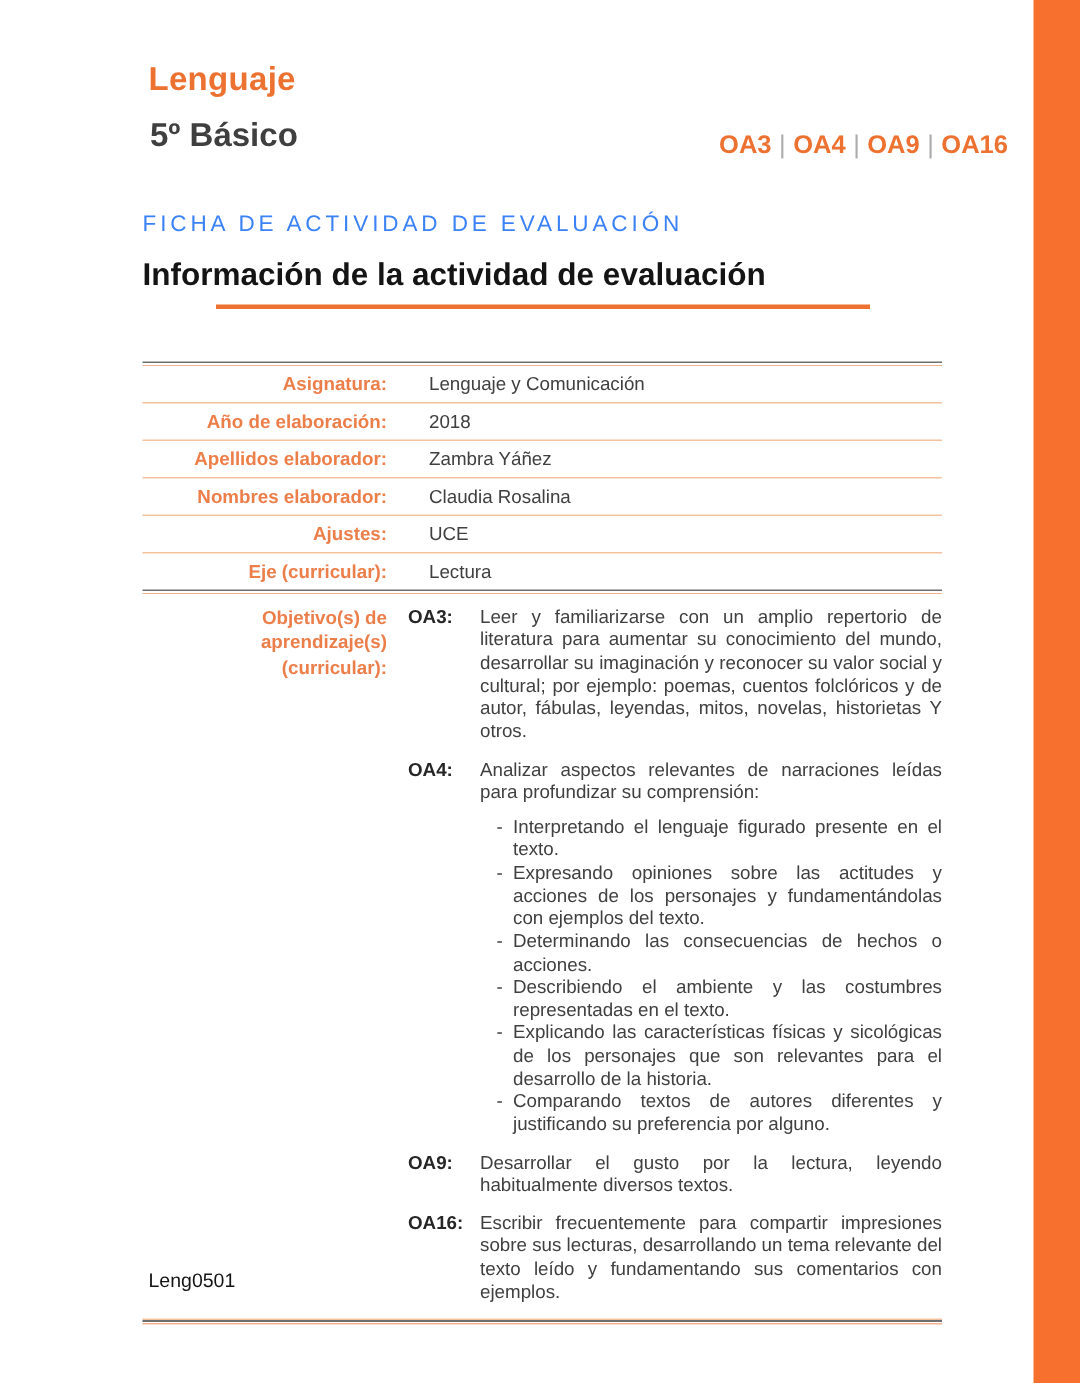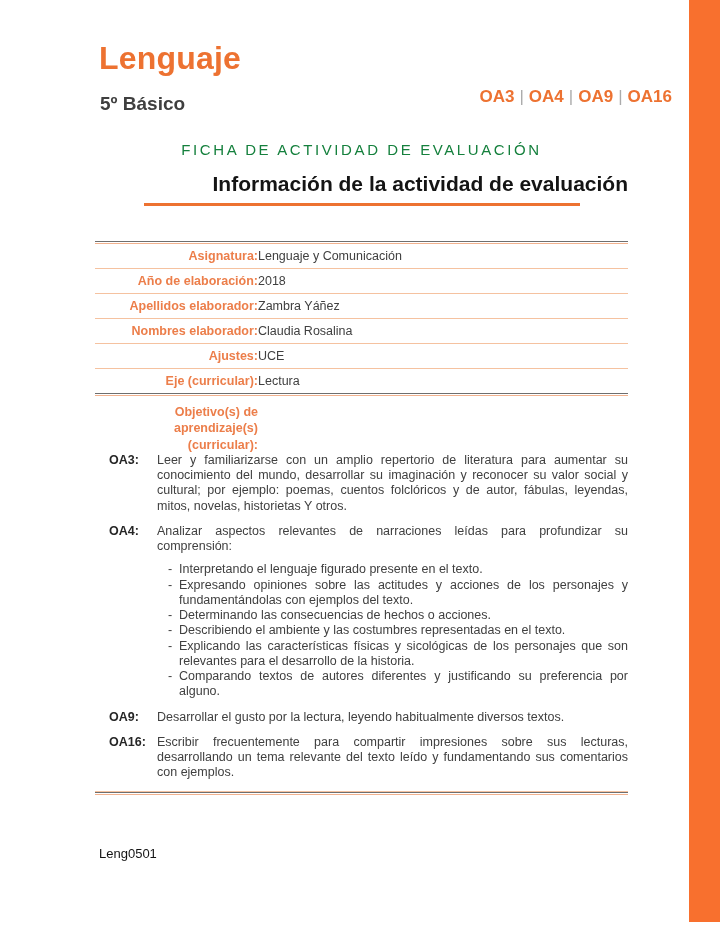--- a/index.html
+++ b/index.html
@@ -2,40 +2,40 @@
 <html><head>
 <meta charset="utf-8">
 <style>
   html,body { margin:0; padding:0; background:#fff; }
   .page {
     position:relative; width:720px; height:932px; background:#ffffff;
     font-family:"Liberation Sans", sans-serif; overflow:hidden;
   }
   .side-bar { position:absolute; top:0; right:0; width:31px; height:922px; background:#F8702E; }
 
-  .brand { position:absolute; left:99px; top:40px; font-size:32px; font-weight:700; color:#ED7231; letter-spacing:0.2px; }
-  .grade { position:absolute; left:100px; top:93px; font-size:19px; font-weight:700; color:#3F3F3F; }
+  .brand { position:absolute; left:99px; top:40px; font-size:22px; font-weight:700; color:#ED7231; letter-spacing:0.2px; }
+  .grade { position:absolute; left:100px; top:77px; font-size:22px; font-weight:700; color:#3F3F3F; }
   .oa-codes { position:absolute; right:48px; top:87px; font-size:17px; font-weight:700; color:#ED7231; white-space:nowrap; }
   .oa-codes .sep { color:#ABABAB; font-weight:400; padding:0 5px; }
 
-  .ficha { position:absolute; left:95px; width:533px; top:141px; text-align:center;
-           color:#15803d; font-size:15px; letter-spacing:2.6px; }
-  .title-wrap { position:absolute; left:95px; width:533px; top:172px; text-align:right; }
+  .ficha { position:absolute; left:95px; width:533px; top:141px; text-align:left;
+           color:#3b82f6; font-size:15px; letter-spacing:2.6px; }
+  .title-wrap { position:absolute; left:95px; width:533px; top:172px; text-align:left; }
   .title { font-size:21px; font-weight:700; color:#141414; }
   .title-underline { width:436px; height:3px; background:#ED7231; margin:7px auto 0; }
 
   .table { position:absolute; left:95px; top:241px; width:533px; font-size:12.5px; }
   .border-strong { height:3px;
     background:linear-gradient(to bottom,#6E6E6E 0,#6E6E6E 1px,#ffffff 1px,#ffffff 2px,#F2B28E 2px,#F2B28E 3px); }
   .row { display:flex; align-items:baseline; padding:5px 0; border-bottom:1px solid #F5C2A0; }
   .row.last { border-bottom:none; }
   .label-cell { width:163px; text-align:right; color:#EC7E4A; font-weight:700; flex-shrink:0; }
-  .value-cell { margin-left:0; color:#404040; flex:1; }
+  .value-cell { margin-left:28px; color:#404040; flex:1; }
 
-  .objetivo-row { display:flex; padding:8px 0 10px; border-bottom:1px solid #F5C2A0;flex-direction:column; }
+  .objetivo-row { display:flex; padding:8px 0 10px; border-bottom:1px solid #F5C2A0; }
   .obj-label { width:163px; text-align:right; color:#EC7E4A; font-weight:700; line-height:1.3; flex-shrink:0; }
   .obj-content { margin-left:14px; flex:1; }
   .oa-entry { display:flex; margin-bottom:10px; }
   .oa-entry.last { margin-bottom:0; }
   .oa-code { width:48px; font-weight:700; color:#262626; flex-shrink:0; line-height:1.22; }
   .oa-body { flex:1; }
   .oa-text { text-align:justify; color:#404040; line-height:1.22; }
   .bullets { margin-top:8px; margin-left:11px; }
   .bullet { display:flex; }
   .bullet-dash { width:11px; flex-shrink:0; color:#404040; line-height:1.22; }

